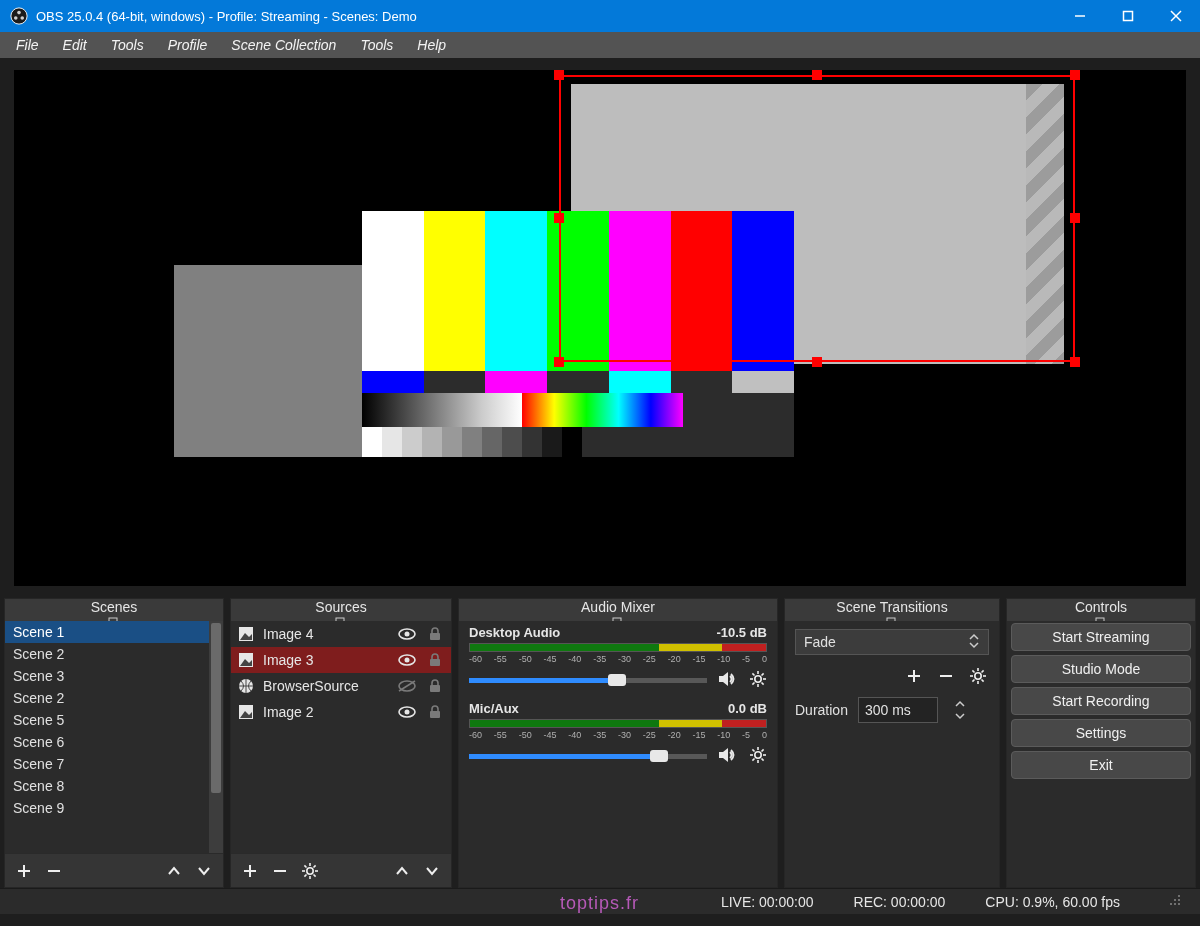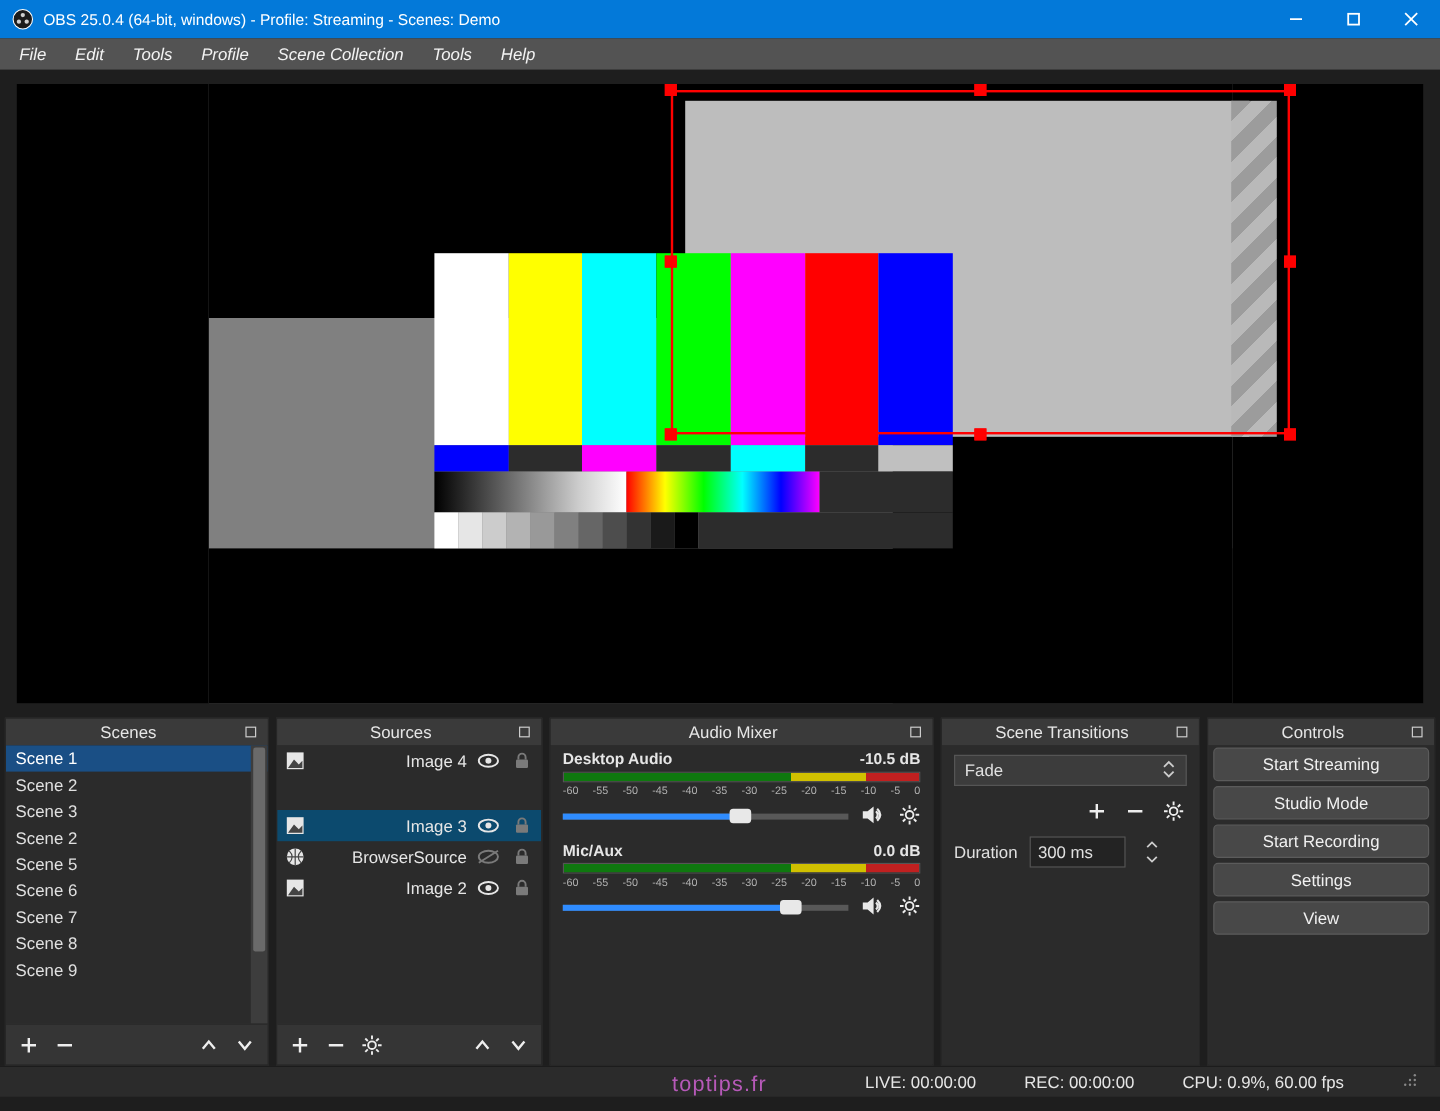--- a/index.html
+++ b/index.html
@@ -30,37 +30,37 @@
   .smpte .row2 { display: flex; height: 22px; }
   .smpte .row2 div { flex: 1; }
   .smpte .row3 { height: 34px; display: flex; }
   .smpte .row4 { height: 30px; display: flex; }
 
   .sel-box { position: absolute; border: 2px solid #f00; }
   .sel-handle { position: absolute; width: 10px; height: 10px; background: #f00; border:1px solid #f00; transform: translate(-50%,-50%); }
 
   .docks { display: flex; gap: 6px; padding: 4px 4px 0 4px; height: 294px; }
   .dock { background: #353535; border: 1px solid #262626; display: flex; flex-direction: column; }
-  .dock-head { background: #3a3a3a; height: 22px; display: flex; align-items: center; padding: 0 6px; position: relative; }
+  .dock-head { background: #3a3a3a; height: 22px; display: flex; align-items: center; padding: 0 6px; position: relative; flex-direction: column; }
   .dock-head .lbl { flex: 1; text-align: center; font-size: 14px; color: #e6e6e6; }
   .dock-head .pop { width: 14px; height: 14px; }
   .dock-body { flex: 1; position: relative; background: #2b2b2b; overflow: hidden; }
   .track { position: absolute; right: 0; top: 0; bottom: 0; width: 14px; background: #3d3d3d; }
   .thumb { position: absolute; right: 2px; width: 10px; background: #6a6a6a; border-radius: 2px; }
   .dock-foot { height: 34px; display: flex; align-items: center; gap: 8px; padding: 0 8px; border-top:1px solid #2a2a2a; }
   .ico-btn { color:#e6e6e6; width:22px; height:22px; display:flex; align-items:center; justify-content:center; }
   .ico-btn svg { display:block; }
 
   .scene-item { height: 22px; display:flex; align-items:center; padding:0 8px; font-size:14px; }
   .scene-item.sel { background:#1a4f85; color:#fff; }
 
   .src-item { height: 26px; display:flex; align-items:center; gap:8px; padding:0 6px; font-size:14px; color:#e6e6e6; }
-  .src-item.sel { background:#0c4a6e;margin-top:28px; }
+  .src-item.sel { background:#7f1d1d; }
   .src-ico { width:18px; height:18px; display:flex; align-items:center; justify-content:center; }
-  .src-name { flex:1;text-align:right; }
+  .src-name { flex:1; }
   .src-eye, .src-lock { width:20px; display:flex; align-items:center; justify-content:center; }
 
   .mixer-ch { padding:4px 10px 6px 10px; }
   .mixer-ch .row-a { display:flex; justify-content:space-between; font-size:13px; color:#e6e6e6;font-weight:bold; }
   .meter { height:9px; margin-top:3px; background:#1a1a1a; border:1px solid #555; position:relative; overflow:hidden; }
   .meter .g { position:absolute; inset:0; background: linear-gradient(90deg, #0f780f 0 64%, #d0c000 64% 85%, #c02020 85% 100%); }
   .ticks { font-size:9px; color:#b0b0b0; margin-top:2px; letter-spacing:0; display:flex; justify-content:space-between; }
   .slider-row { display:flex; align-items:center; gap:10px; margin-top:6px; }
   .slider { flex:1; height:5px; background:#585858; position:relative; }
   .slider .fill { position:absolute; height:100%; left:0; background:#2f8cff; }
@@ -546,21 +546,21 @@
         <span class="lbl">Controls</span>
         <span class="pop"><svg width="12" height="12">
             <rect x="2" y="2" width="8" height="8" fill="none" stroke="#ccc"></rect>
           </svg></span>
       </div>
     <div class="dock-body ctrls" id="controls-list">
         <div class="ctrl-btn">Start Streaming</div>
         <div class="ctrl-btn">Studio Mode</div>
         <div class="ctrl-btn">Start Recording</div>
         <div class="ctrl-btn">Settings</div>
-        <div class="ctrl-btn">View</div>
+        <div class="ctrl-btn">Exit</div>
       </div>
   </div>
 </div>
 
 <div class="statusbar">
   <span>LIVE: 00:00:00</span>
   <span>REC: 00:00:00</span>
   <span>CPU: 0.9%, 60.00 fps</span>
   <span class="grip"><svg width="14" height="14">
         <g fill="#888">

